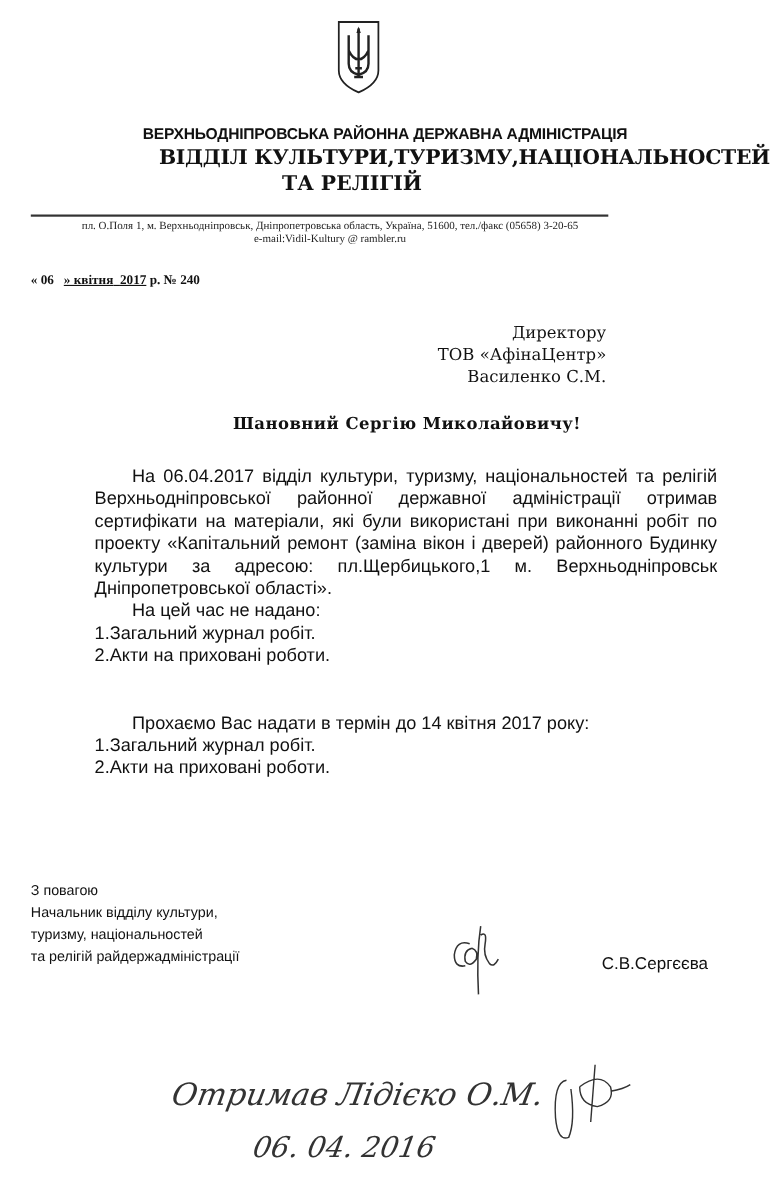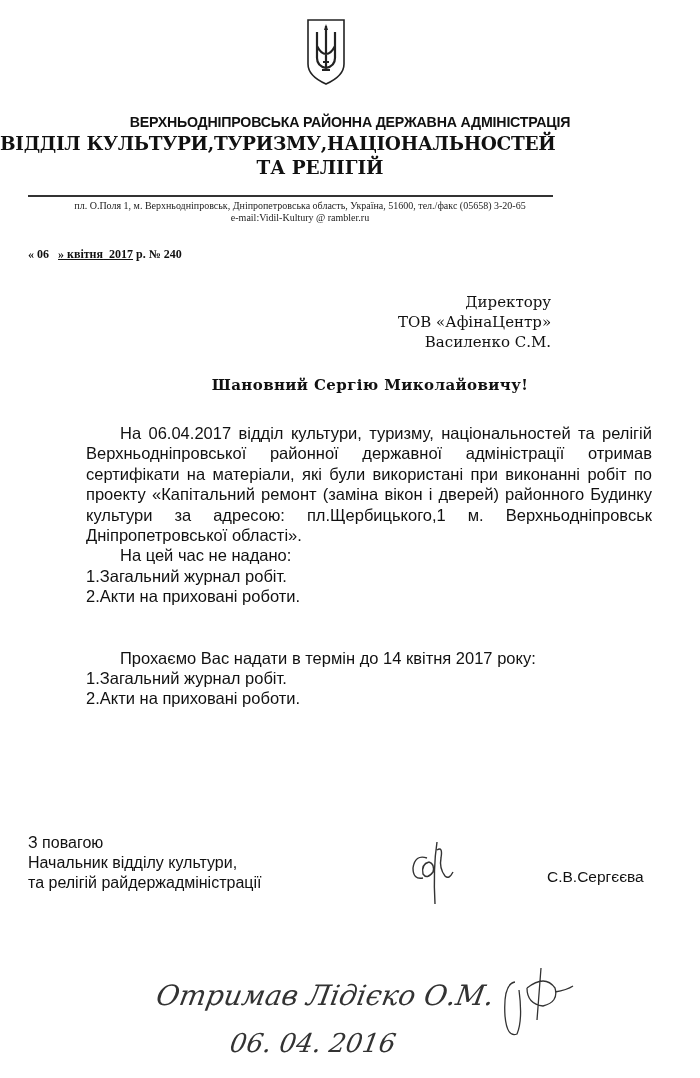--- a/index.html
+++ b/index.html
@@ -1,33 +1,33 @@
 <!DOCTYPE html>
 <html><head>
   <meta charset="utf-8">
   <style>
     html, body { margin:0; padding:0; background:#ffffff; }
     body { width:700px; height:1078px; position:relative; overflow:hidden; color:#111; font-family:"Liberation Serif", serif; }
     .abs { position:absolute; }
     .crest { left:305px; top:18px; width:42px; height:68px; }
     .hdr1 { left:0; width:700px; top:114px; text-align:center; font-family:Liberation Sans, sans-serif; font-weight:bold; font-size:14.2px; letter-spacing:-0.2px; }
-    .hdr2 { left:0; width:700px; top:133px; text-align:left; font-family:"DejaVu Serif", serif; font-weight:bold; font-size:18.5px; letter-spacing:-0.3px; }
+    .hdr2 { left:0; width:700px; top:133px; text-align:right; font-family:"DejaVu Serif", serif; font-weight:bold; font-size:18.5px; letter-spacing:-0.3px; }
     .hdr3 { left:0; width:640px; top:157px; text-align:center; font-family:"DejaVu Serif", serif; font-weight:bold; font-size:18.5px; }
     .rule { left:28px; top:195px; width:525px; height:1.5px; background:#333; }
     .addr { left:0; width:600px; top:200px; text-align:center; font-size:10px; line-height:12px; color:#222; }
     .dateline { left:28px; top:247px; font-size:12px; font-weight:bold; }
     .dateline u { text-decoration:underline; }
     .recip { left:398px; top:292px; font-family:"DejaVu Serif", serif; font-size:15px; line-height:20px;text-align:right; }
     .greet { left:0; width:700px; top:376px; text-align:center; font-family:"DejaVu Serif", serif; font-weight:bold; font-size:15px; letter-spacing:0.4px;padding-left:20px; }
     .body { left:86px; top:423px; width:566px; font-family:"Liberation Sans", sans-serif; font-size:16.5px; line-height:20.4px; text-align:justify; }
     .body p { margin:0; }
     .indent { text-indent:34px; }
     .list { margin:0; }
     .gap { height:41px; }
-    .sig-block { left:28px; top:800px; font-family:"Liberation Sans", sans-serif; font-size:16px; line-height:20px;margin-top:33px; }
+    .sig-block { left:28px; top:800px; font-family:"Liberation Sans", sans-serif; font-size:13px; line-height:20px; }
     .sig-name { left:547px; top:868px; font-family:"Liberation Sans", sans-serif; font-size:15.5px; }
     .sig-mark { left:405px; top:838px; width:80px; height:70px; }
     .hand { left:155px; top:960px; width:440px; height:110px; }
   </style>
 </head>
 <body>
 
 <svg class="abs crest" viewBox="0 0 42 68">
   <path d="M3 2 L39 2 L39 46 Q39 58 21 66 Q3 58 3 46 Z" fill="none" stroke="#222" stroke-width="1.6"></path>
   <path d="M21 8 L21 52 M12 14 L12 40 Q12 48 21 50 Q30 48 30 40 L30 14 M12 28 Q16 36 21 36 Q26 36 30 28 M17 52 L25 52 M18 44 L24 44" fill="none" stroke="#222" stroke-width="2.2"></path>
@@ -65,20 +65,21 @@
   <p class="list">2.Акти на приховані роботи.</p>
   <div class="gap"></div>
   <p class="indent">Прохаємо Вас надати в термін до 14 квітня 2017 року:</p>
   <p class="list">1.Загальний журнал робіт.</p>
   <p class="list">2.Акти на приховані роботи.</p>
 </div>
 
 <div class="abs sig-block">
   <div>З повагою</div>
   <div>Начальник відділу культури,</div>
+  <div>туризму, національностей</div>
   <div>та релігій  райдержадміністрації</div>
 </div>
 
 <svg class="abs sig-mark" viewBox="0 0 80 70">
   <path d="M22 20 Q10 16 8 30 Q8 42 18 40 M24 24 Q16 26 18 36 Q22 42 28 34 Q30 26 24 24 M32 4 Q28 30 30 66 M32 12 Q38 8 36 20 Q34 30 40 38 Q44 42 48 34" fill="none" stroke="#333" stroke-width="1.4"></path>
 </svg>
 <div class="abs sig-name">С.В.Сергєєва</div>
 
 <svg class="abs hand" viewBox="0 0 440 110">
   <text x="8" y="45" font-family="DejaVu Serif, serif" font-style="italic" font-size="28" fill="#333" transform="skewX(-10)">Отримав Лідієко О.М.</text>

